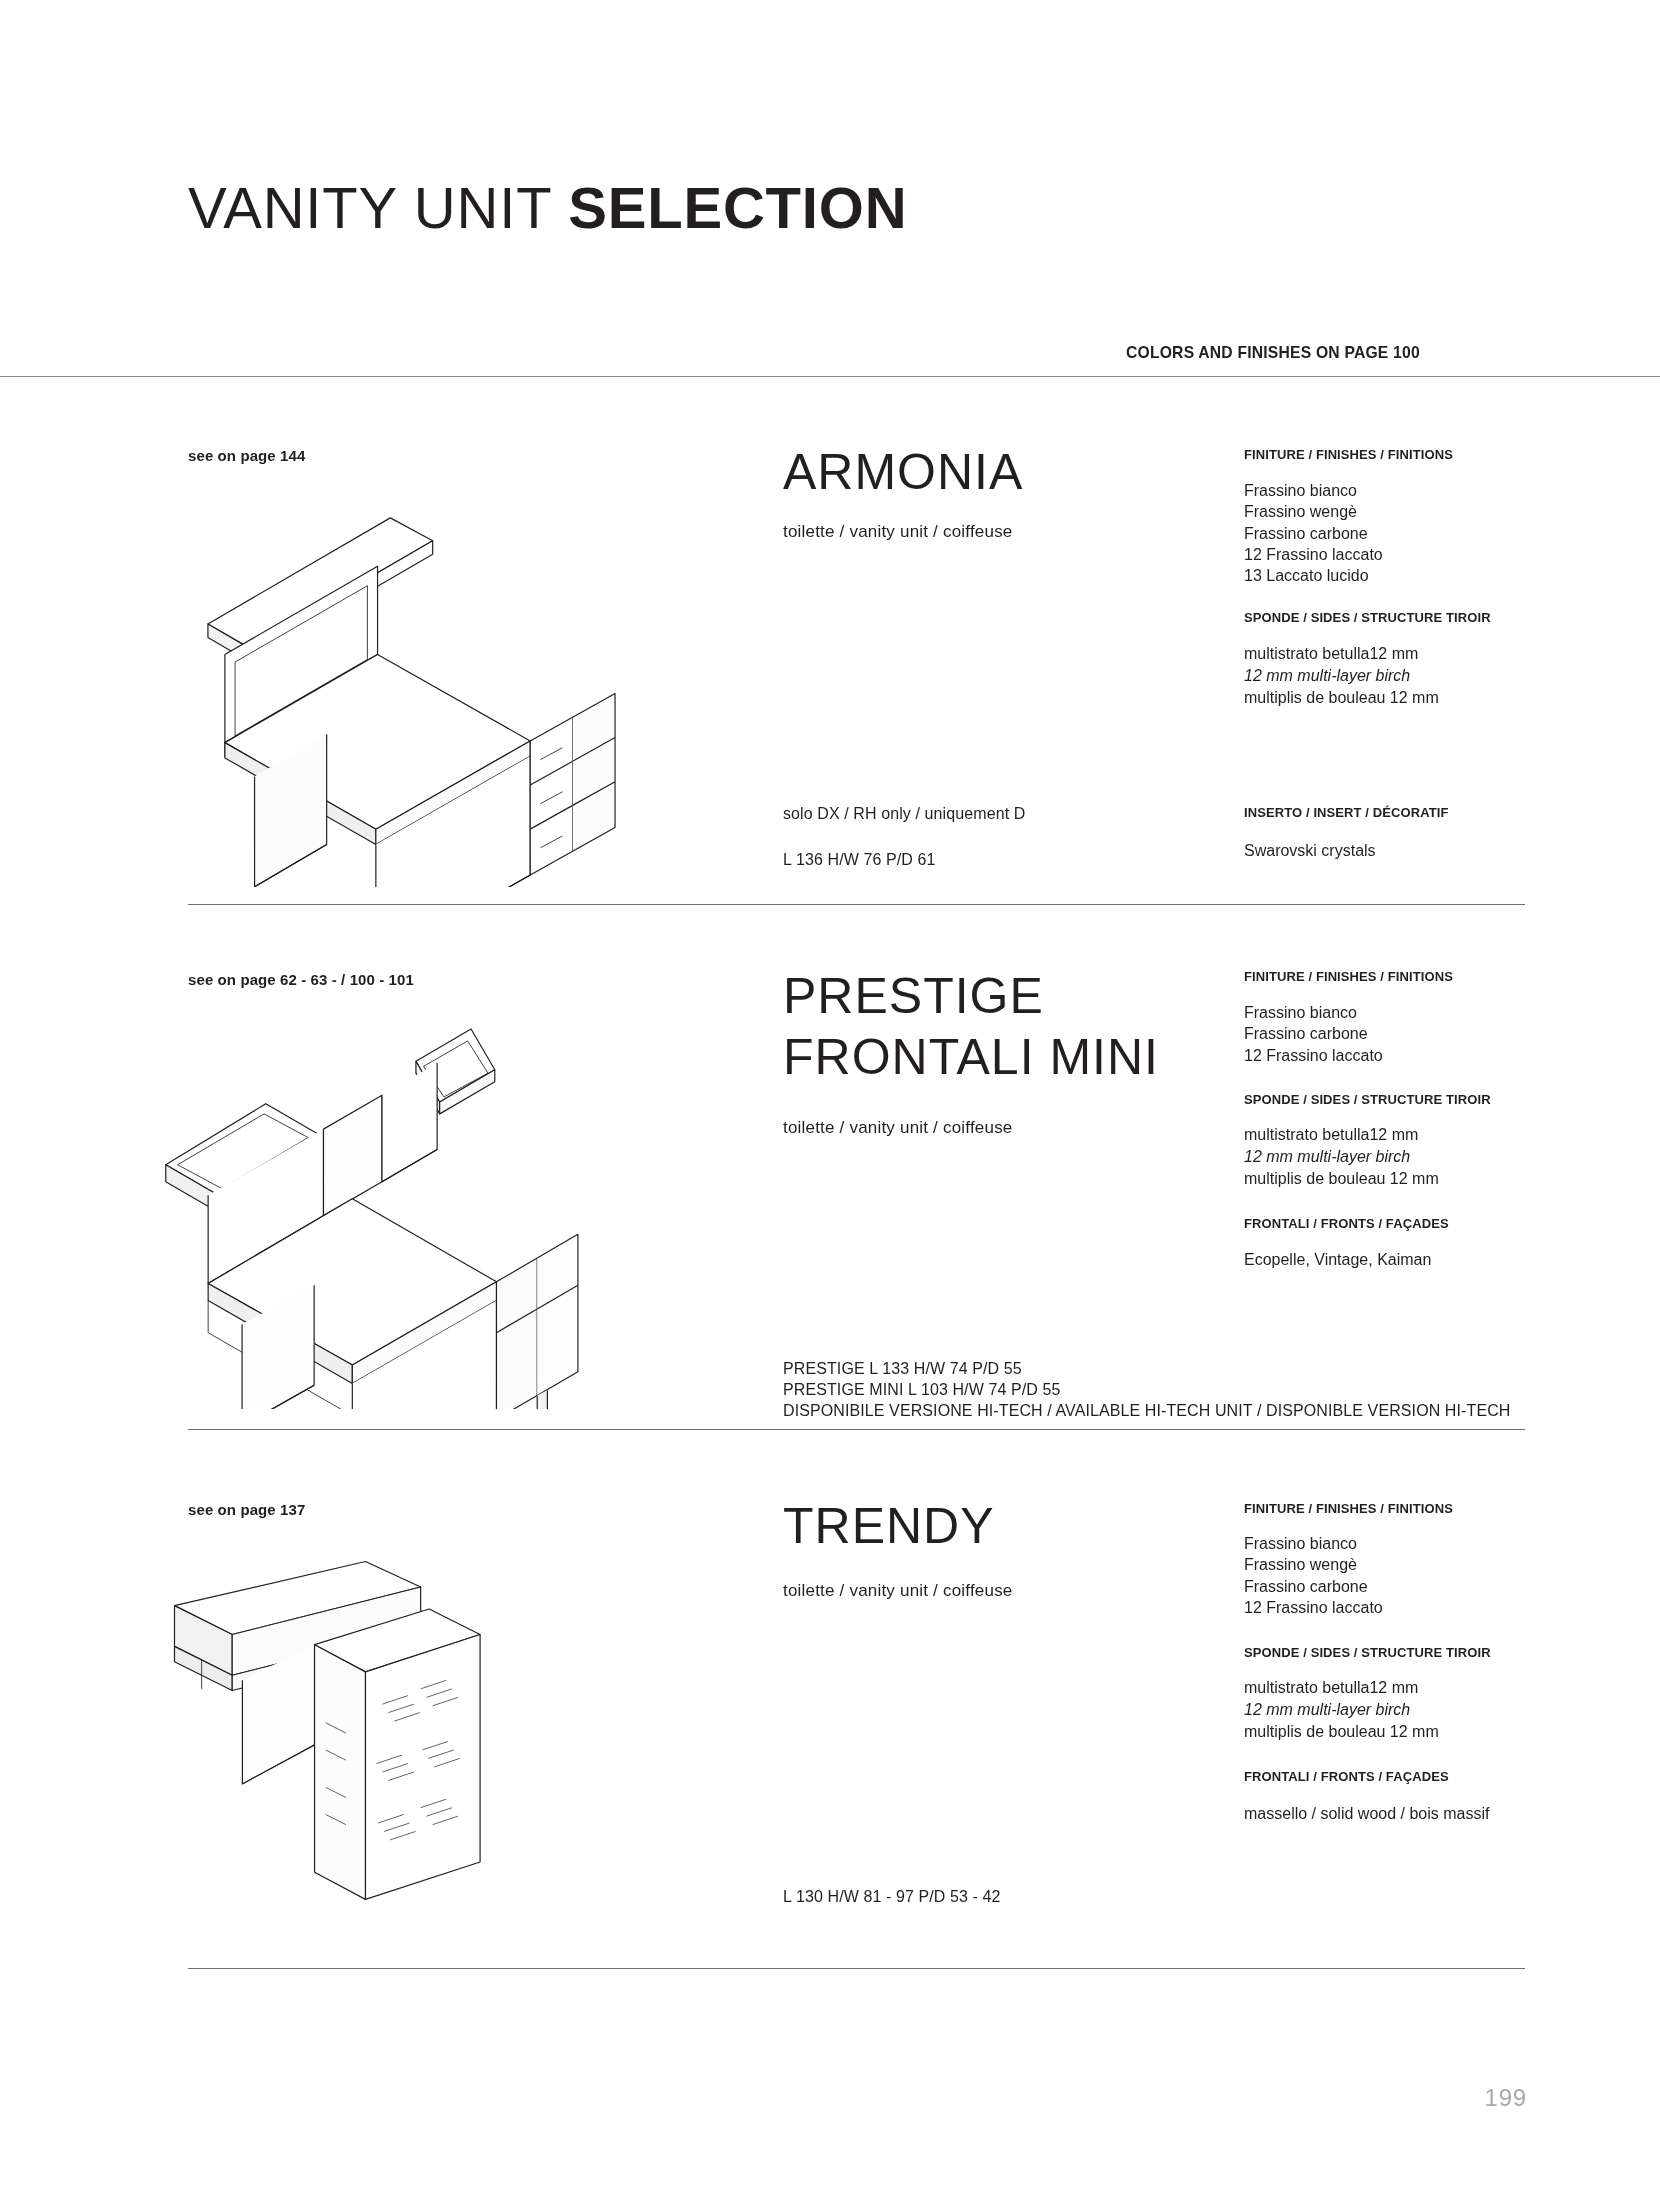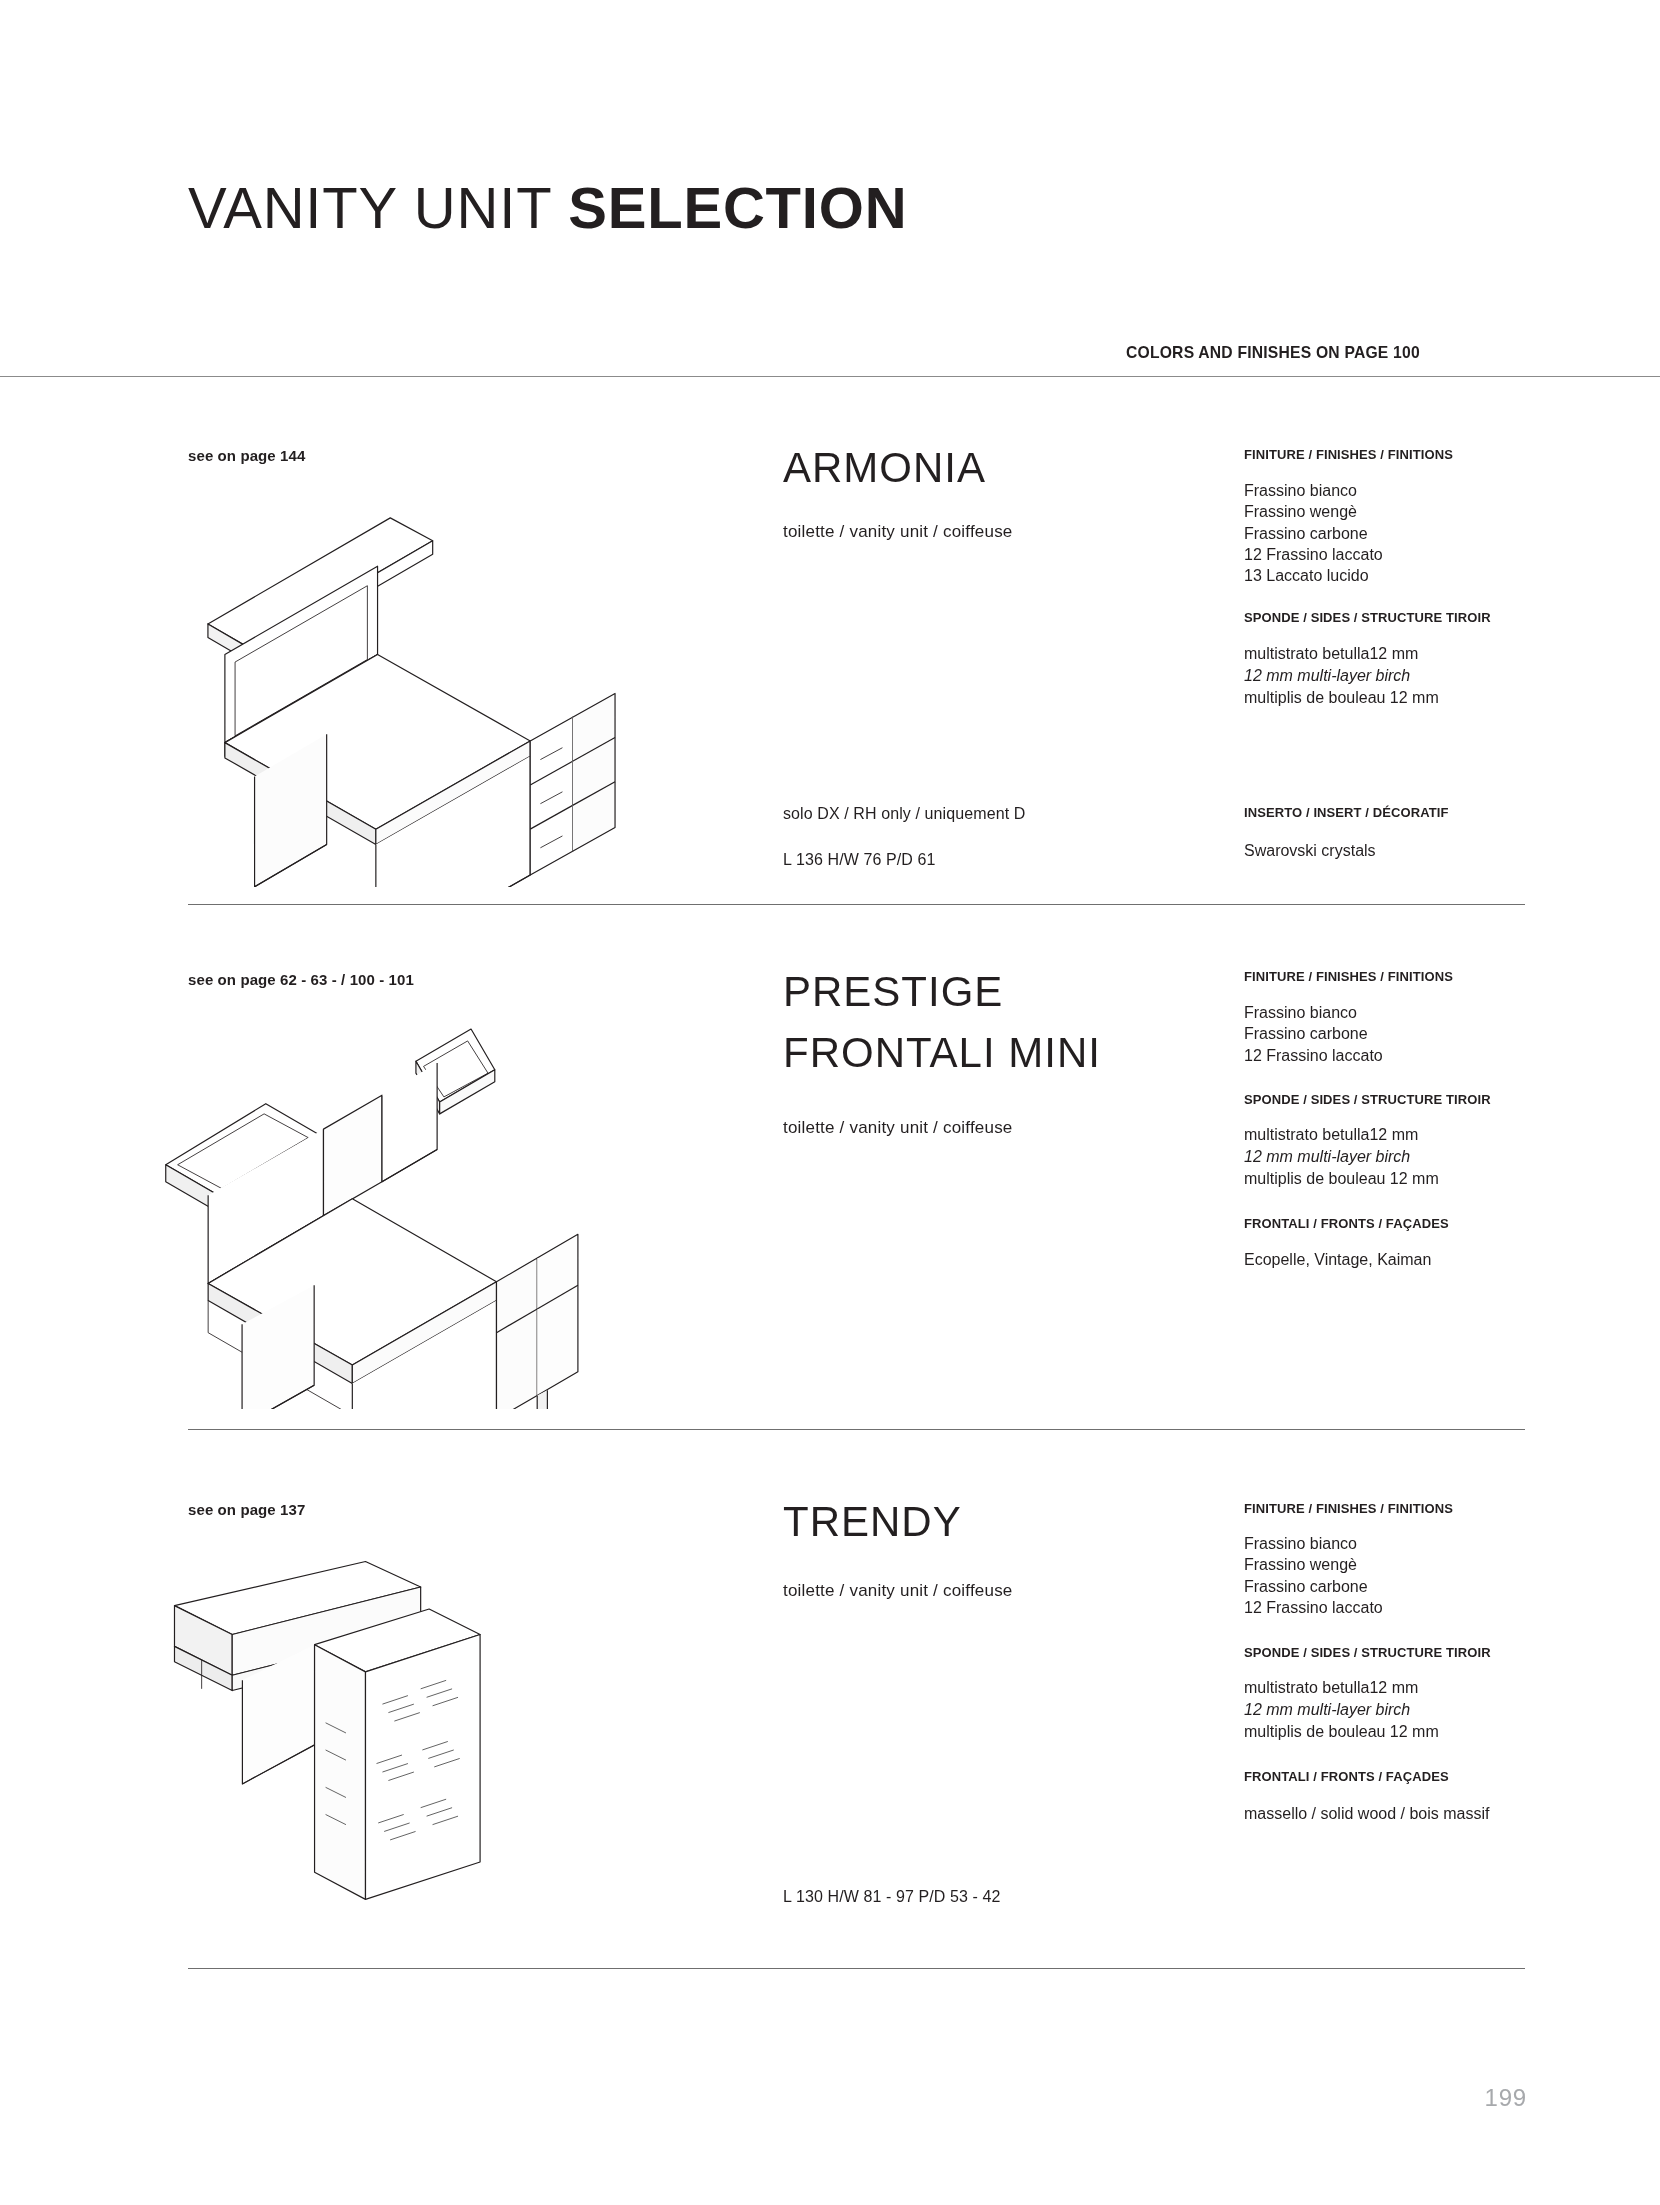--- a/index.html
+++ b/index.html
@@ -63,21 +63,21 @@
   
   .see-on {
     position: absolute;
     font-size: 15px;
     font-weight: 700;
     letter-spacing: 0.1px;
     white-space: nowrap;
   }
   .prod-name {
     position: absolute;
-    font-size: 42px;
+    font-size: 50px;
     font-weight: 300;
     letter-spacing: 1px;
     line-height: 1.12;
     white-space: nowrap;
   }
   .prod-sub {
     position: absolute;
     font-size: 17px;
     font-weight: 300;
     letter-spacing: 0.2px;
@@ -253,20 +253,23 @@
 12 Frassino laccato</div>
 
   <div class="spec-head" style="left:1244px; top:1092px;">SPONDE / SIDES / STRUCTURE TIROIR</div>
   <div class="spec-body" style="left:1244px; top:1124px;">multistrato betulla12 mm</div>
   <div class="spec-body" style="left:1244px; top:1146px; font-style:italic;">12 mm multi-layer birch</div>
   <div class="spec-body" style="left:1244px; top:1168px;">multiplis de bouleau 12 mm</div>
 
   <div class="spec-head" style="left:1244px; top:1216px;">FRONTALI / FRONTS / FAÇADES</div>
   <div class="spec-body" style="left:1244px; top:1249px;">Ecopelle, Vintage, Kaiman</div>
 
+  <div class="dims" style="left:783px; top:1358px;">PRESTIGE  L 133 H/W 74 P/D 55
+PRESTIGE MINI  L 103 H/W 74 P/D 55
+DISPONIBILE VERSIONE HI-TECH / AVAILABLE HI-TECH UNIT / DISPONIBLE VERSION HI-TECH</div>
 
   <div class="rule-inner" style="top:1429px;"></div>
 
   <div class="see-on" style="left:188px; top:1501px;">see on page 137</div>
 
   <svg class="art" style="left:166px; top:1553px;" width="382" height="399" viewBox="0 0 450 470">
     <g fill="none" stroke="#231f20" stroke-width="1.4" stroke-linejoin="round">
 
       <path d="M10 62 L235 10 L300 40 L78 96 Z" fill="#ffffff"></path>
       <path d="M10 62 L10 110 L78 144 L78 96 Z" fill="#f2f2f2"></path>

